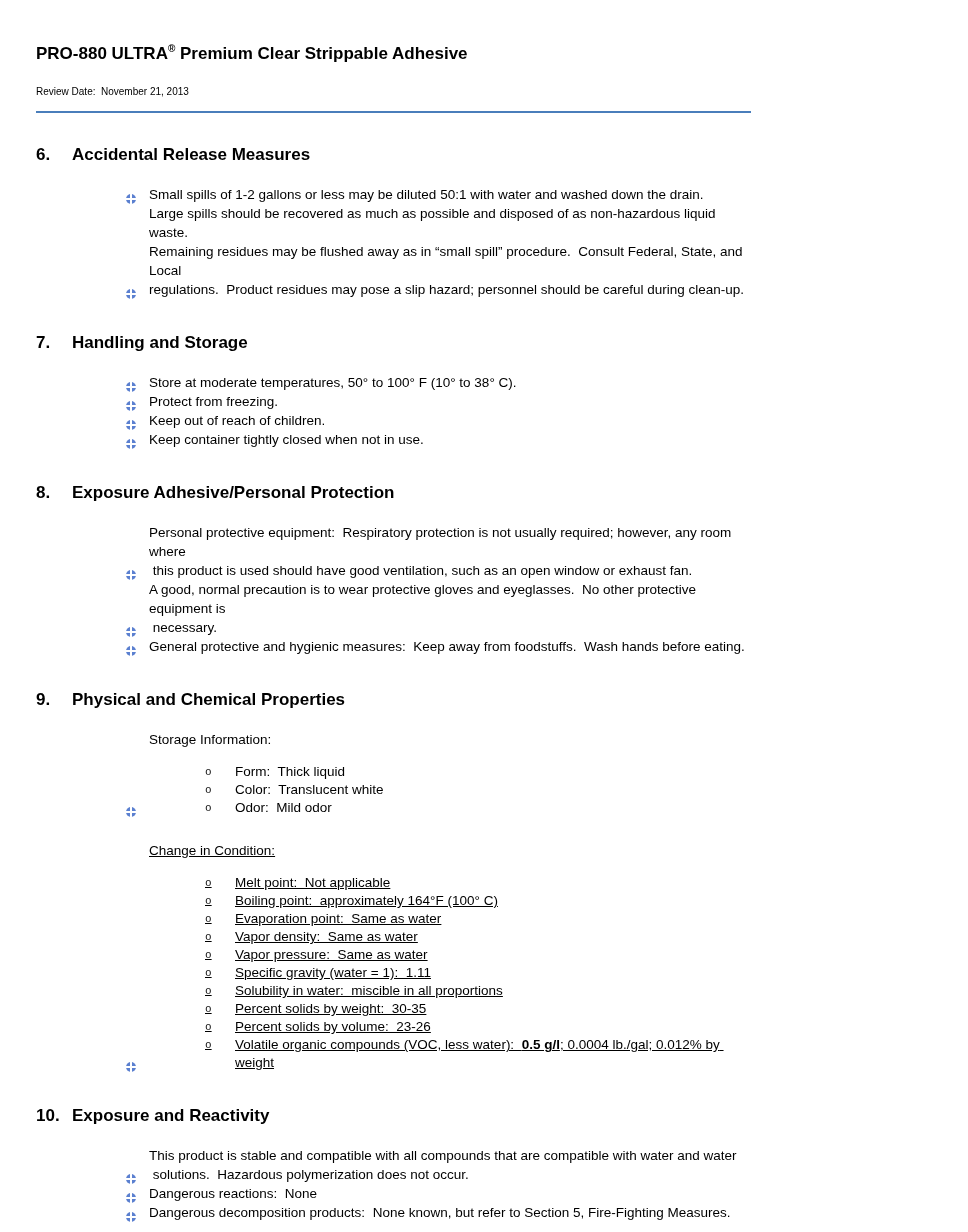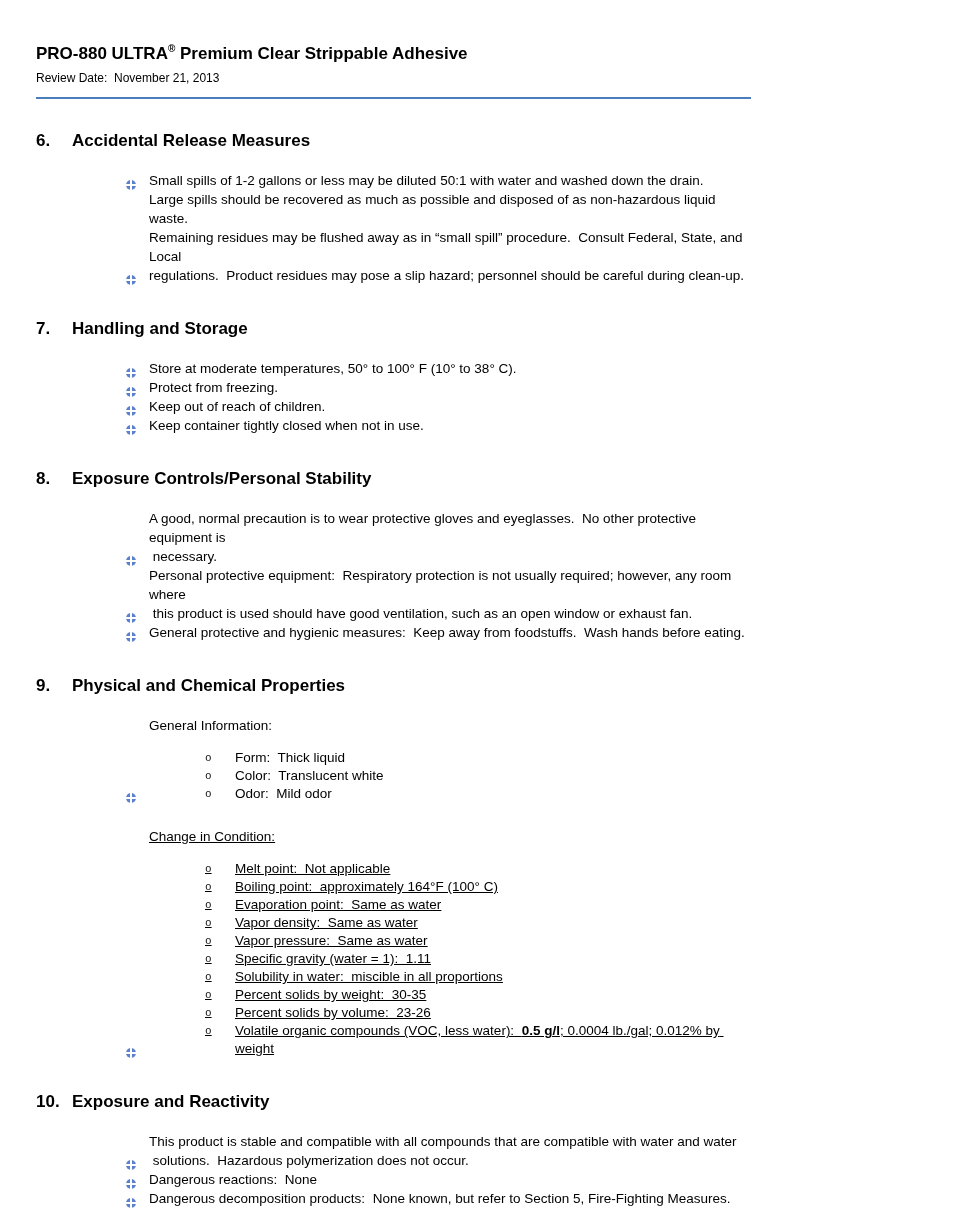--- a/index.html
+++ b/index.html
@@ -17,23 +17,23 @@
   
   h1 {
     font-size: 17px;
     font-weight: bold;
     margin: 0;
     line-height: 20px;
     white-space: pre;
   }
   h1 sup { font-size: 10px; line-height: 0; }
   .review-date {
-    font-size: 12px;
-    line-height: 18px;
-    margin-top: 5px;
+    font-size: 10px;
+    line-height: 18px;
+    margin-top: 19px;
     white-space: pre-wrap;
   }
   .rule {
     height: 2px;
     margin-top: 10px;
     margin-right: 3px;
     background: #4a7ebb;
   }
   
   section { margin-top: 34px; }
@@ -152,53 +152,53 @@
             <span class="flor"></span>
             <div class="content">
               <div class="text"><span>Keep container tightly closed when not in use.</span></div>
             </div>
           </li>
         </ul>
       </section>
       <section>
         <h2 class="sec-heading">
           <span class="sec-num">8.</span>
-          <span class="sec-title">Exposure Controls/Personal Stability</span>
-        </h2>
-        <ul class="list">
+          <span class="sec-title">Exposure Adhesive/Personal Protection</span>
+        </h2>
+        <ul class="list">
+          <li class="item">
+            <span class="flor"></span>
+            <div class="content">
+              <div class="text"><span>Personal protective equipment:  Respiratory protection is not usually required; however, any room where</span><br><span> this product is used should have good ventilation, such as an open window or exhaust fan.</span></div>
+            </div>
+          </li>
           <li class="item">
             <span class="flor"></span>
             <div class="content">
               <div class="text"><span>A good, normal precaution is to wear protective gloves and eyeglasses.  No other protective equipment is</span><br><span> necessary.</span></div>
-            </div>
-          </li>
-          <li class="item">
-            <span class="flor"></span>
-            <div class="content">
-              <div class="text"><span>Personal protective equipment:  Respiratory protection is not usually required; however, any room where</span><br><span> this product is used should have good ventilation, such as an open window or exhaust fan.</span></div>
             </div>
           </li>
           <li class="item">
             <span class="flor"></span>
             <div class="content">
               <div class="text"><span>General protective and hygienic measures:  Keep away from foodstuffs.  Wash hands before eating.</span></div>
             </div>
           </li>
         </ul>
       </section>
       <section>
         <h2 class="sec-heading">
           <span class="sec-num">9.</span>
           <span class="sec-title">Physical and Chemical Properties</span>
         </h2>
         <ul class="list">
           <li class="item">
             <span class="flor"></span>
             <div class="content">
-              <div class="text"><span>General Information:</span></div>
+              <div class="text"><span>Storage Information:</span></div>
               <ul class="sublist">
                 <li class="subitem">
                   <span class="submark">o</span>
                   <div class="text"><span>Form:  Thick liquid</span></div>
                 </li>
                 <li class="subitem">
                   <span class="submark">o</span>
                   <div class="text"><span>Color:  Translucent white</span></div>
                 </li>
                 <li class="subitem">

